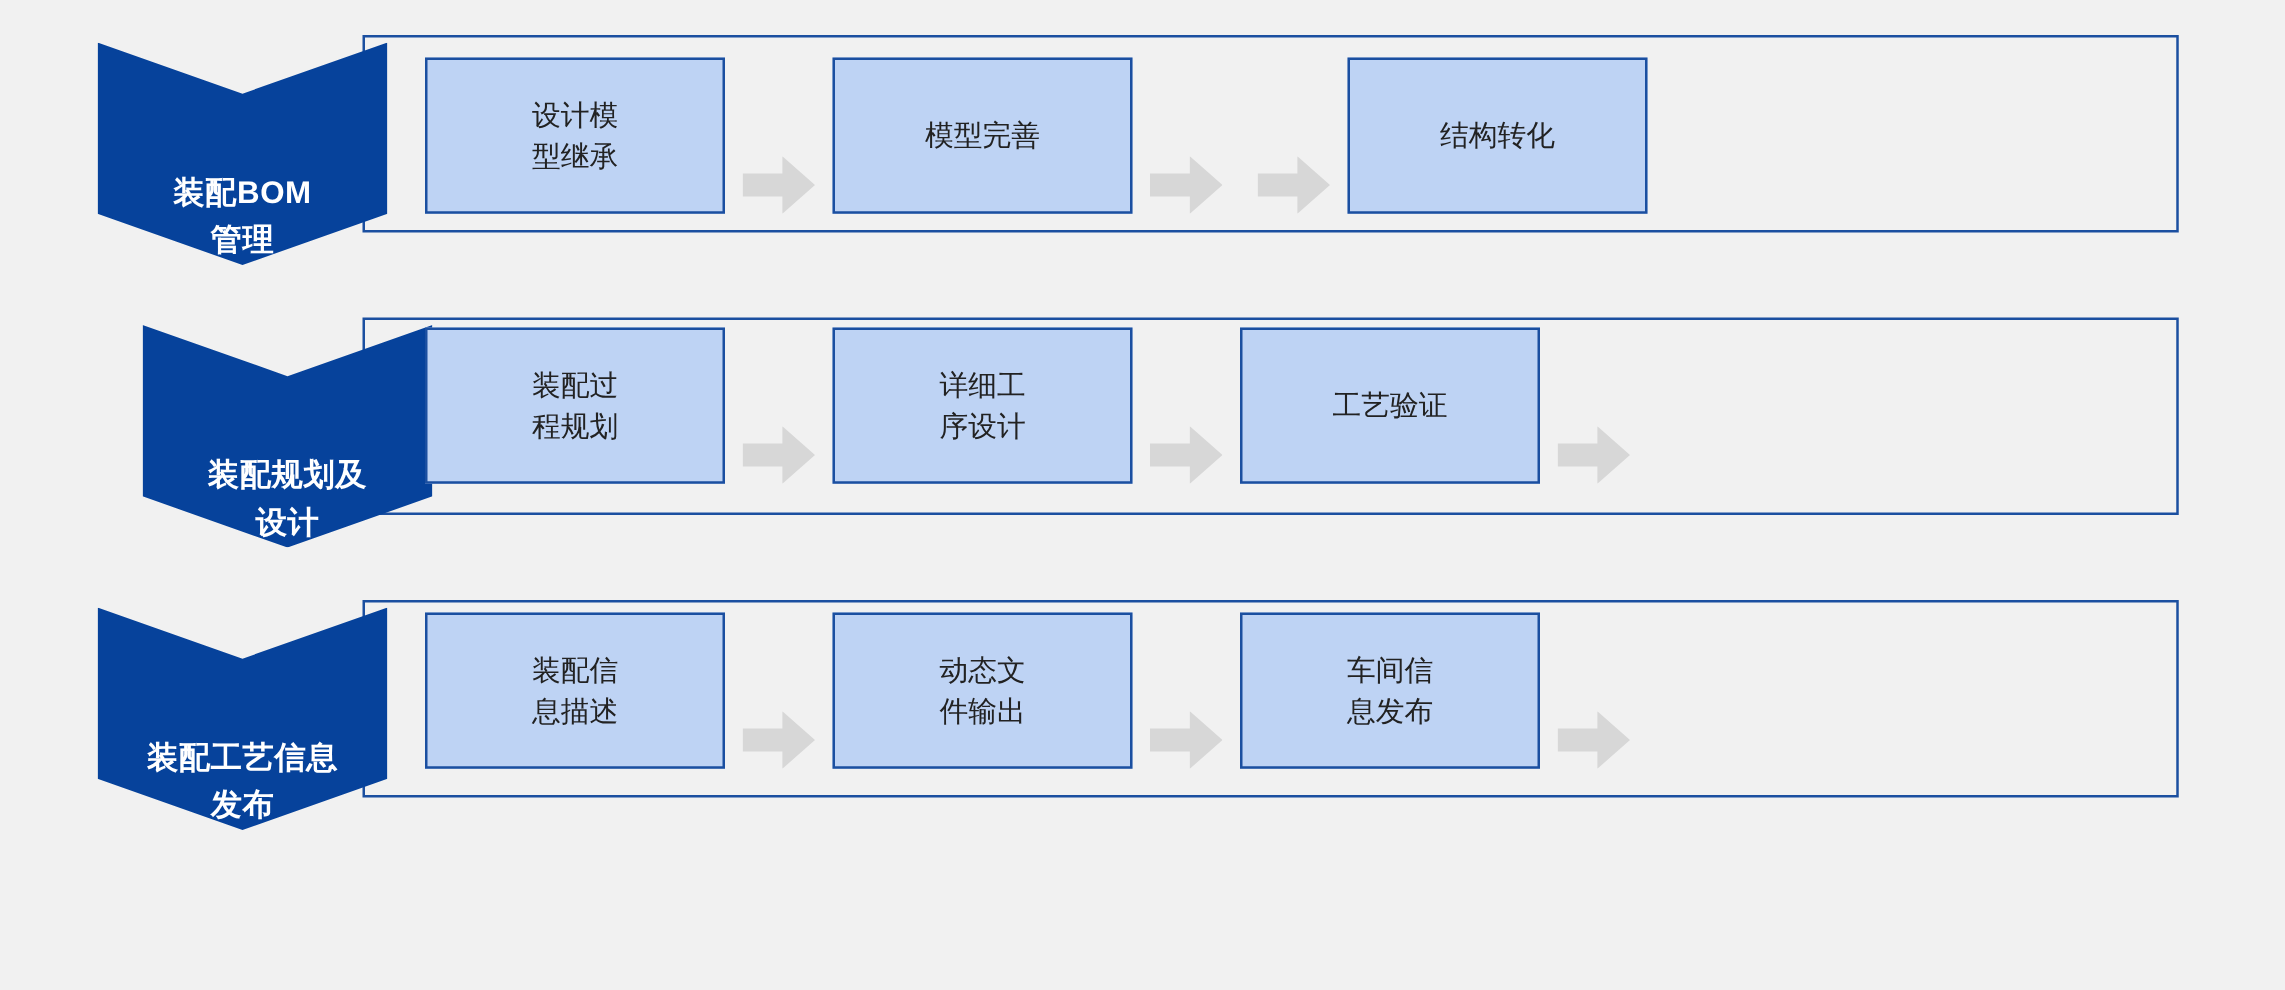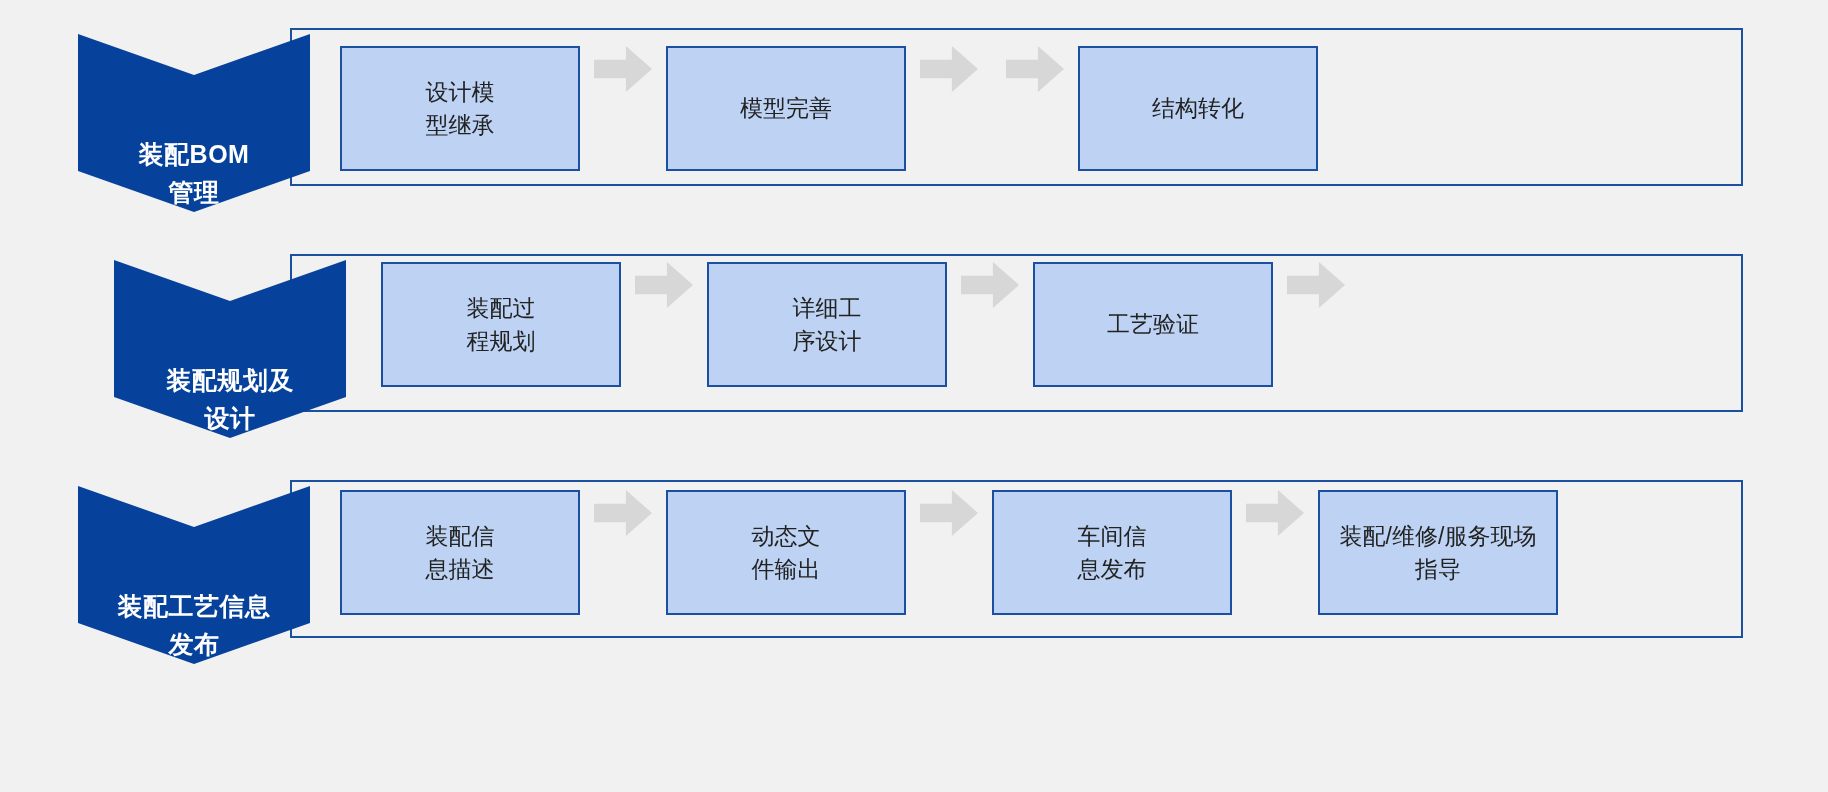--- a/index.html
+++ b/index.html
@@ -63,21 +63,21 @@
     border: 2px solid #1b4fa0;
     box-sizing: border-box;
     background: transparent;
   }
 
   
   .steps {
     position: absolute;
     left: 340px;
     display: flex;
-    align-items: flex-start;
+    align-items: flex-end;
   }
   .step-box {
     width: 240px;
     height: 125px;
     background: #bed3f4;
     border: 2px solid #1b4fa0;
     box-sizing: border-box;
     display: flex;
     align-items: center;
     justify-content: center;
@@ -98,21 +98,21 @@
     flex: 0 0 auto;
   }
 
   
   .row-0 .banner { top: 34px; }
   .row-0 .strip  { top: 28px; height: 158px; }
   .row-0 .steps  { top: 46px; }
 
   .row-1 .banner { top: 260px; margin-left: 36px; }
   .row-1 .strip  { top: 254px; height: 158px; }
-  .row-1 .steps  { top: 262px; margin-left: 41px; }
+  .row-1 .steps  { top: 262px; }
 
   .row-2 .banner { top: 486px; }
   .row-2 .strip  { top: 480px; height: 158px; }
   .row-2 .steps  { top: 490px; }
 </style>
 </head>
 <body>
 
 <div id="diagram">
 
@@ -160,18 +160,16 @@
     <div class="steps">
       <div class="step-box">装配信
 息描述</div>
       <div class="arrow"></div>
       <div class="step-box">动态文
 件输出</div>
       <div class="arrow"></div>
       <div class="step-box">车间信
 息发布</div>
       <div class="arrow"></div>
-      <div class="step-box">装配/维修/服务现场
-指导</div>
     </div>
   </div>
 
 </div>
 
 </body></html>

